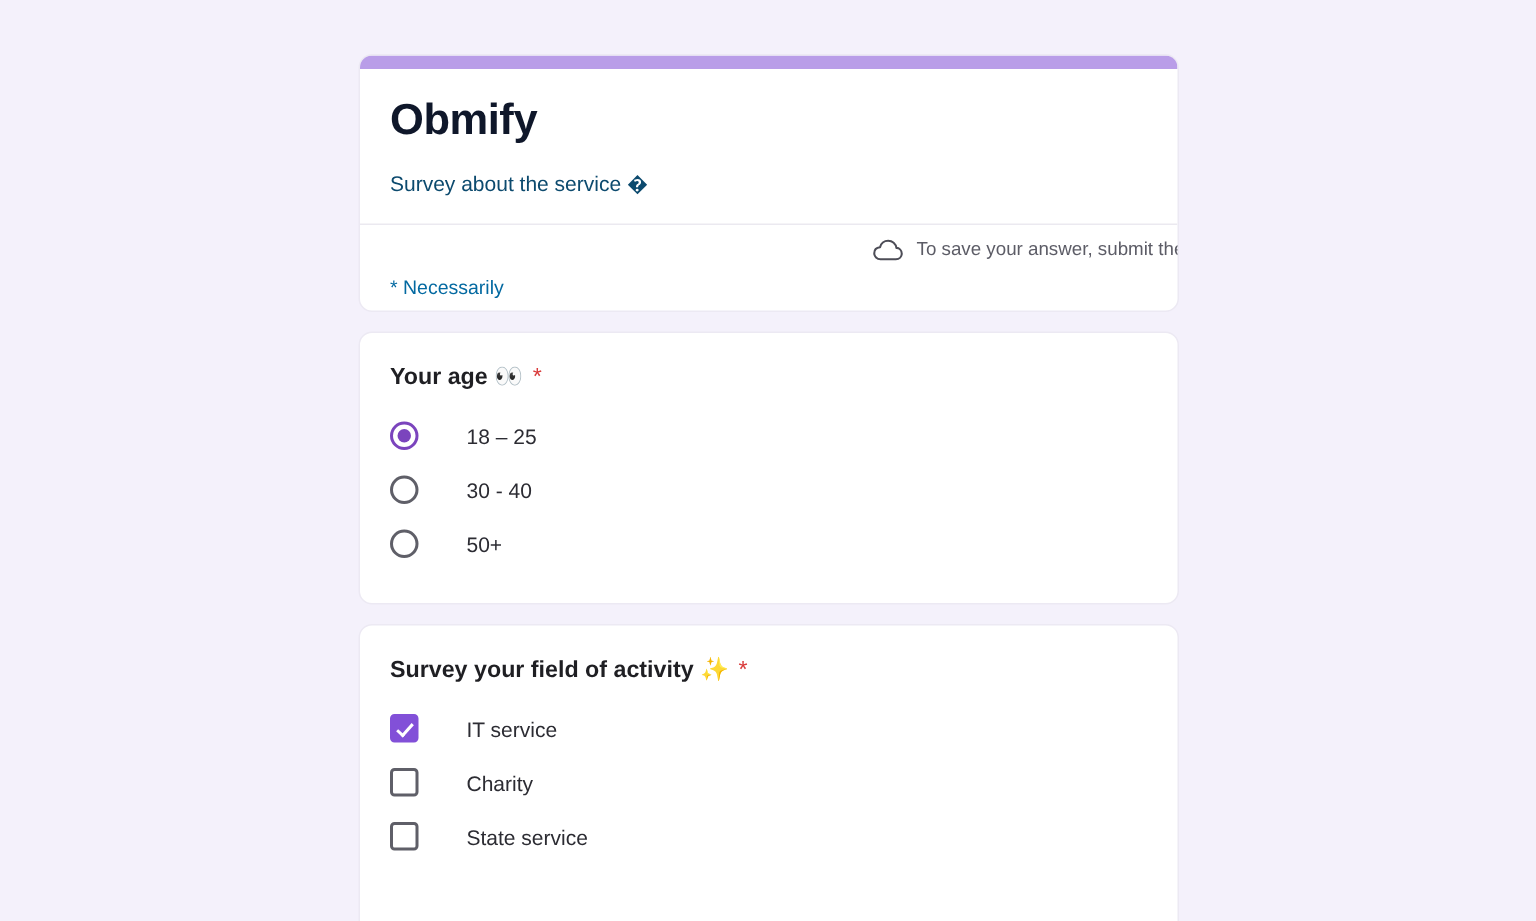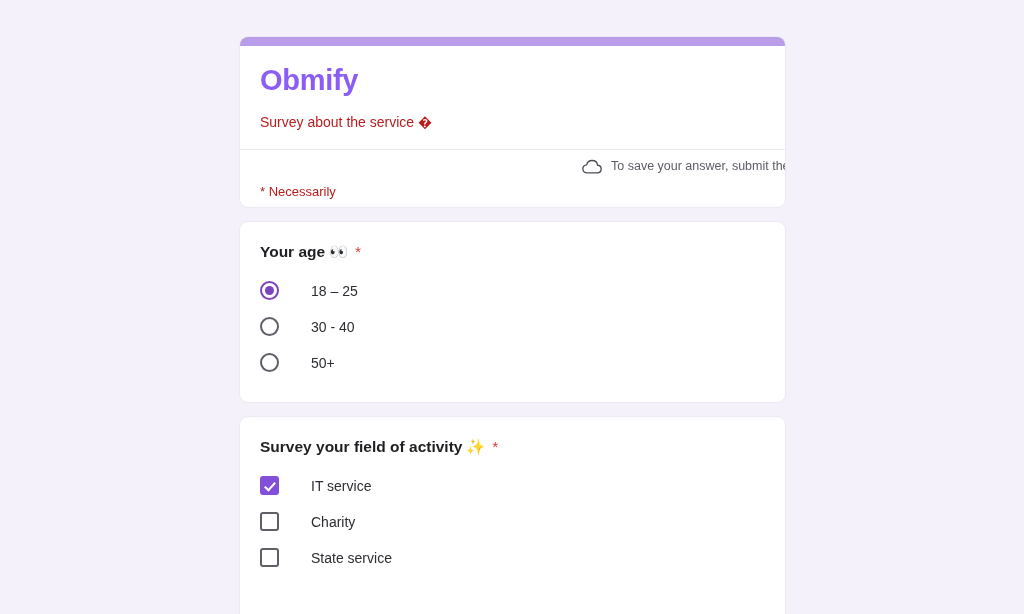--- a/index.html
+++ b/index.html
@@ -43,28 +43,28 @@
     height: 9px;
     width: 100%;
     background: #b99de8;
   }
   .header-body {
     padding: 18px 20px 17px 20px;
   }
   .form-title {
     font-size: 29px;
     font-weight: bold;
-    color: #8b5cf6;
+    color: #0f172a;
     letter-spacing: -0.3px;
     line-height: 1.15;
     margin: 0;
   }
   .form-desc {
     font-size: 14px;
-    color: #b91c1c;
+    color: #0c4a6e;
     margin: 16px 0 0 0;
     line-height: 1.3;
   }
   .header-divider {
     height: 1px;
     background: #ebe9f0;
     width: 100%;
   }
   .header-footer {
     padding: 10px 20px 14px 20px;
@@ -87,21 +87,21 @@
     width: 22px;
     height: 18px;
     margin-right: 8px;
     flex: 0 0 auto;
   }
   .required-note {
     position: absolute;
     left: 20px;
     top: 34px;
     font-size: 13px;
-    color: #b91c1c;
+    color: #0369a1;
   }
 
   
   .q-card {
     margin-top: 13px;
     padding: 20px 20px 22px 20px;
   }
   .q-title {
     font-size: 15.5px;
     font-weight: bold;

